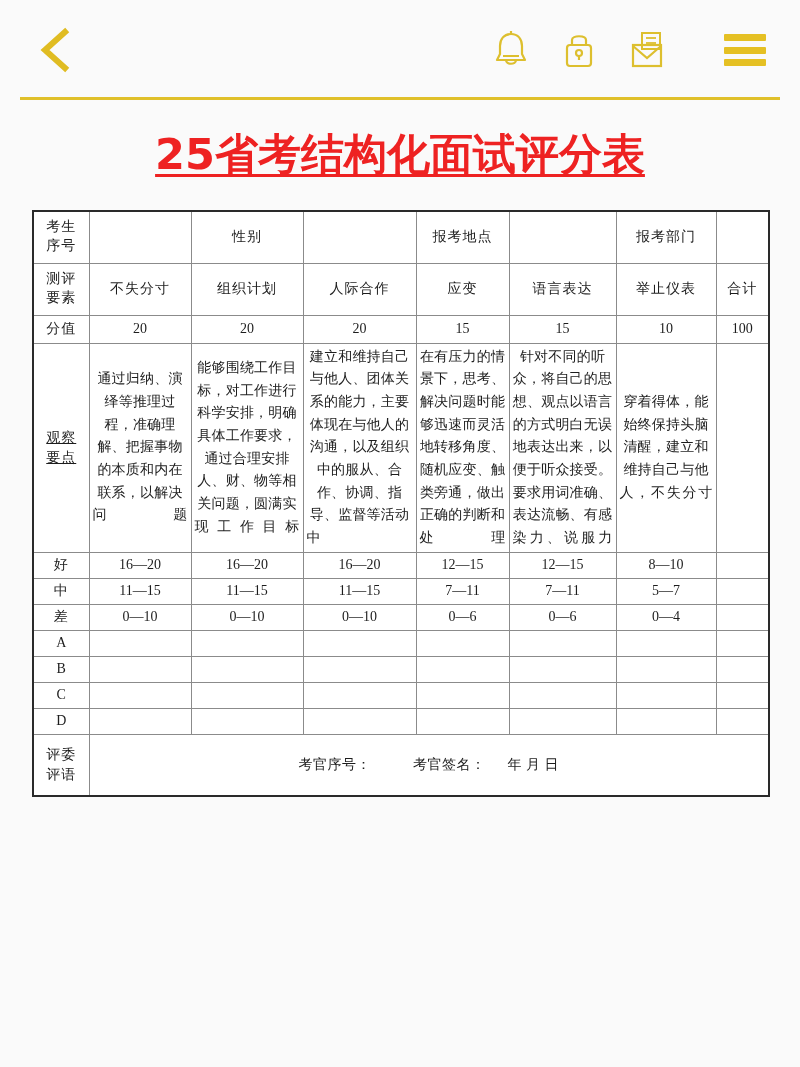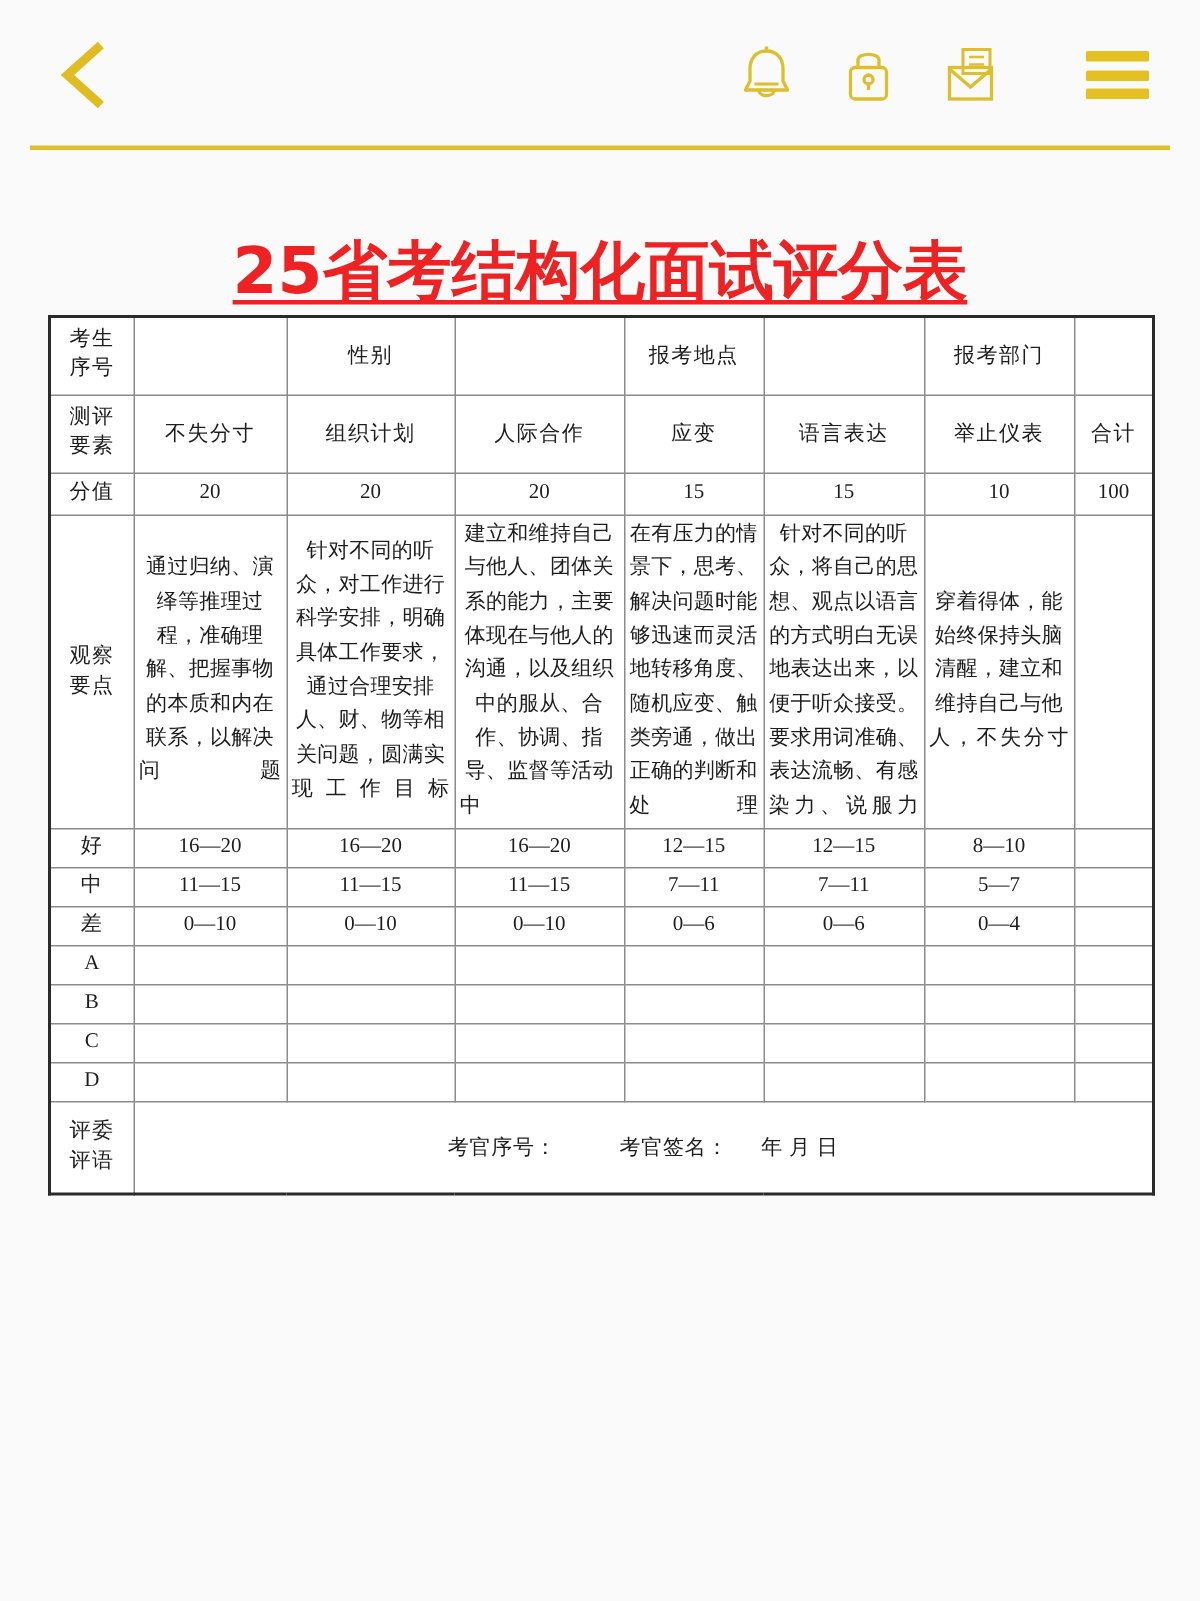--- a/index.html
+++ b/index.html
@@ -63,21 +63,21 @@
     height: 7px;
     width: 100%;
     background: #e5c023;
     border-radius: 1px;
   }
 
   
   .title-wrap {
     height: 110px;
     display: flex;
-    align-items: flex-end;
+    align-items: center;
     justify-content: center;
   }
   .doc-title {
     font-family: "DejaVu Sans", sans-serif;
     font-size: 43px;
     font-weight: 700;
     color: #ee2222;
     letter-spacing: 0px;
     text-decoration: underline;
     text-decoration-thickness: 3px;
@@ -141,20 +141,21 @@
     text-align: justify;
     text-align-last: justify;
     vertical-align: middle;
     padding: 6px 7px;
     letter-spacing: 0.2px;
   }
   .obs-label {
     font-size: 15px;
     letter-spacing: 1px;
     line-height: 1.4;
+    text-decoration: underline;
   }
 
   .range-row td { height: 26px; font-size: 14px; }
   .letter-row td { height: 26px; font-size: 15px; }
   .letter-cell { font-family: "Liberation Serif", serif; }
 
   .comment-label {
     font-size: 15px;
     line-height: 1.4;
     letter-spacing: 1px;
@@ -274,21 +275,21 @@
       <td class="score-val">10</td>
       <td class="score-val">100</td>
     </tr>
 
     <tr>
       <td class="obs-label">
         <span class="ln">观察</span>
         <span class="ln">要点</span>
       </td>
       <td class="obs-cell">通过归纳、演绎等推理过程，准确理解、把握事物的本质和内在联系，以解决问题</td>
-      <td class="obs-cell">针对不同的听众，对工作进行科学安排，明确具体工作要求，通过合理安排人、财、物等相关问题，圆满实现工作目标</td>
+      <td class="obs-cell">能够围绕工作目标，对工作进行科学安排，明确具体工作要求，通过合理安排人、财、物等相关问题，圆满实现工作目标</td>
       <td class="obs-cell">建立和维持自己与他人、团体关系的能力，主要体现在与他人的沟通，以及组织中的服从、合作、协调、指导、监督等活动中</td>
       <td class="obs-cell">在有压力的情景下，思考、解决问题时能够迅速而灵活地转移角度、随机应变、触类旁通，做出正确的判断和处理</td>
       <td class="obs-cell">针对不同的听众，将自己的思想、观点以语言的方式明白无误地表达出来，以便于听众接受。要求用词准确、表达流畅、有感染力、说服力</td>
       <td class="obs-cell">穿着得体，能始终保持头脑清醒，建立和维持自己与他人，不失分寸</td>
       <td class="obs-cell"></td>
     </tr>
 
     <tr class="range-row">
       <td class="rowlabel">好</td>
       <td>16—20</td>

